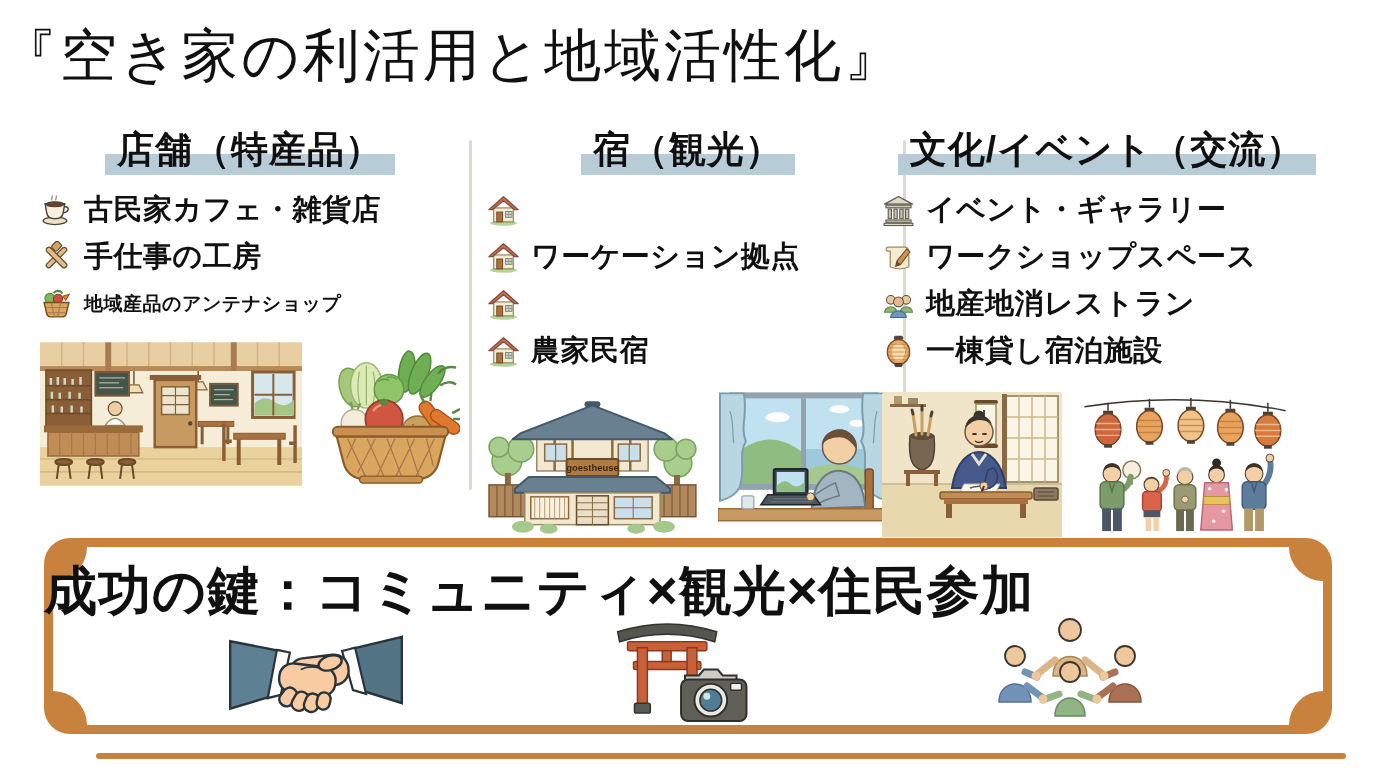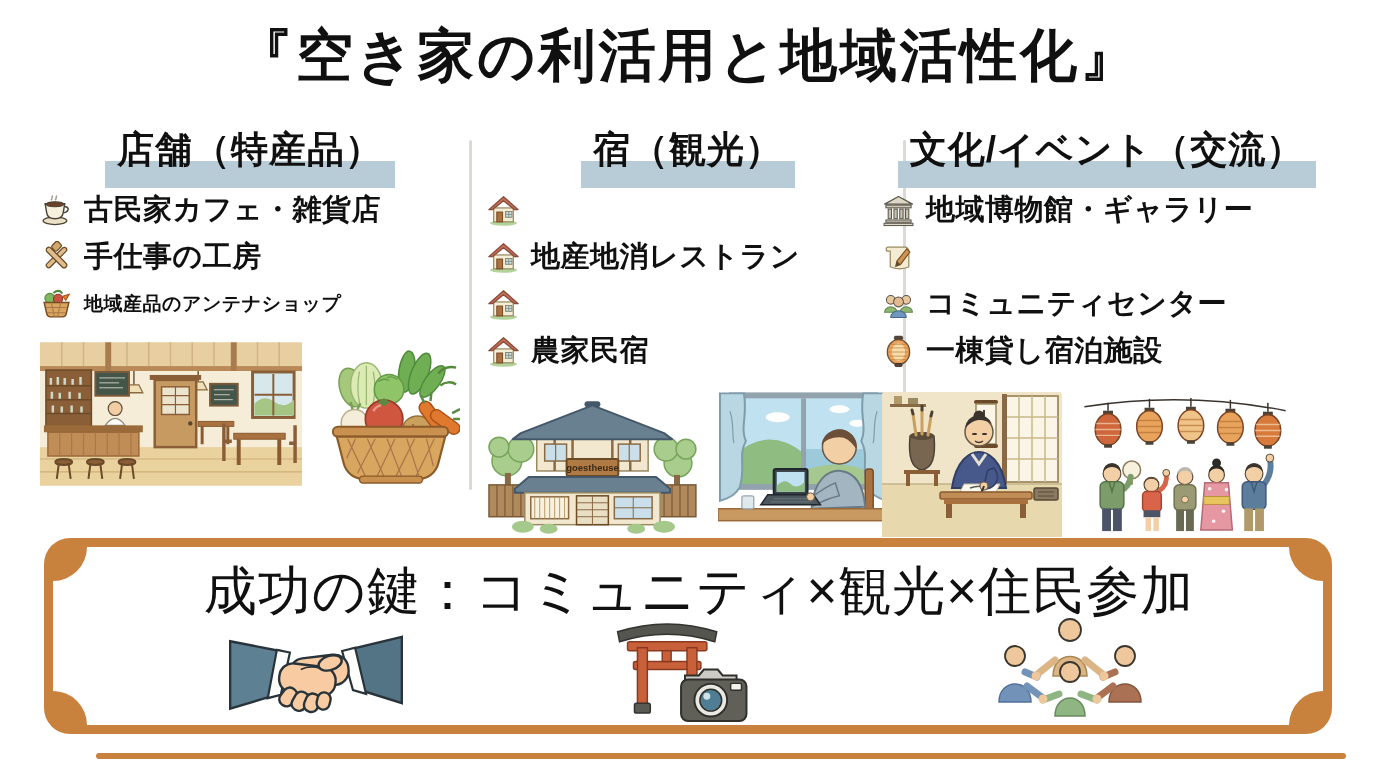--- a/index.html
+++ b/index.html
@@ -2,52 +2,52 @@
 <html lang="ja"><head>
 <meta charset="utf-8">
 <style>
   html,body{margin:0;padding:0}
   body{
     width:1376px;height:768px;position:relative;overflow:hidden;
     background:#ffffff;color:#101010;
     font-family:"Liberation Sans","DejaVu Sans",sans-serif;
   }
   .title{
-    position:absolute;top:20px;left:0;width:100%;text-align:center;
-    font-size:57px;font-weight:700;letter-spacing:3px;margin:0;line-height:1.25;
+    position:absolute;top:20px;left:0;width:100%;text-align:left;
+    font-size:57px;font-weight:400;letter-spacing:3px;margin:0;line-height:1.25;
   }
   .col{position:absolute;top:126px}
   #col-shops{left:40px;width:420px}
   #col-lodging{left:487px;width:402px}
   #col-culture{left:882px;width:450px}
   .col h2{
     margin:0;font-size:37px;font-weight:900;text-align:center;line-height:1.32;
     letter-spacing:1px;white-space:nowrap;
   }
   .hl{
     background:linear-gradient(to bottom,rgba(0,0,0,0) 54%,#b7ccd6 54%);
-    padding:0 12px 18px 12px;
+    padding:0 12px 5px 12px;
   }
   .items{list-style:none;margin:12px 0 0 0;padding:0}
   .items li{
     display:flex;align-items:center;gap:11px;height:47px;
     font-size:29px;font-weight:700;white-space:nowrap;letter-spacing:0.5px;
   }
   .items li.cond{font-size:19px}
   .li-ic{width:33px;height:33px;flex:0 0 33px}
   .illus{display:flex;align-items:flex-end;gap:20px;margin-top:14px}
   .divider{position:absolute;top:140px;width:3px;height:350px;background:#dcdad2;border-radius:2px}
   #divider-1{left:469px}
   #divider-2{left:903px}
 
   #banner{position:absolute;left:40px;top:534px;width:1296px;height:204px}
   #banner .frame{position:absolute;left:0;top:0;width:100%;height:100%}
   .banner-text{
-    position:absolute;top:22px;left:11px;width:100%;text-align:center;
-    font-size:53px;font-weight:400;letter-spacing:1px;
+    position:absolute;top:22px;left:4px;width:100%;
+    font-size:53px;font-weight:700;letter-spacing:1px;
   }
   .b-ic{position:absolute;bottom:12px}
   #banner-icon-handshake{left:187px;width:178px;height:100px}
   #banner-icon-torii{left:562px;width:170px;height:114px}
   #banner-icon-circle{left:938px;width:184px;height:112px}
   #bottom-line{
     position:absolute;left:96px;top:753px;width:1250px;height:6px;
     border-radius:3px;background:#c9823e;
   }
 </style>
@@ -290,21 +290,21 @@
   <ul class="items">
     <li>
       <svg class="li-ic">
           <use href="#ic-house"></use>
         </svg>
     </li>
     <li>
       <svg class="li-ic">
           <use href="#ic-house"></use>
         </svg>
-      <span>地産地消レストラン</span>
+      <span>ワーケーション拠点</span>
     </li>
     <li>
       <svg class="li-ic">
           <use href="#ic-house"></use>
         </svg>
     </li>
     <li>
       <svg class="li-ic">
           <use href="#ic-house"></use>
         </svg>
@@ -384,32 +384,33 @@
 
 <div class="divider" id="divider-2"></div>
 
 <section class="col" id="col-culture">
   <h2><span class="hl">文化/イベント（交流）</span></h2>
   <ul class="items">
     <li>
       <svg class="li-ic">
           <use href="#ic-museum"></use>
         </svg>
-      <span>地域博物館・ギャラリー</span>
+      <span>イベント・ギャラリー</span>
     </li>
     <li>
       <svg class="li-ic">
           <use href="#ic-scroll"></use>
         </svg>
+      <span>ワークショップスペース</span>
     </li>
     <li>
       <svg class="li-ic">
           <use href="#ic-group"></use>
         </svg>
-      <span>コミュニティセンター</span>
+      <span>地産地消レストラン</span>
     </li>
     <li>
       <svg class="li-ic">
           <use href="#ic-lantern"></use>
         </svg>
       <span>一棟貸し宿泊施設</span>
     </li>
   </ul>
   <div class="illus">
 

